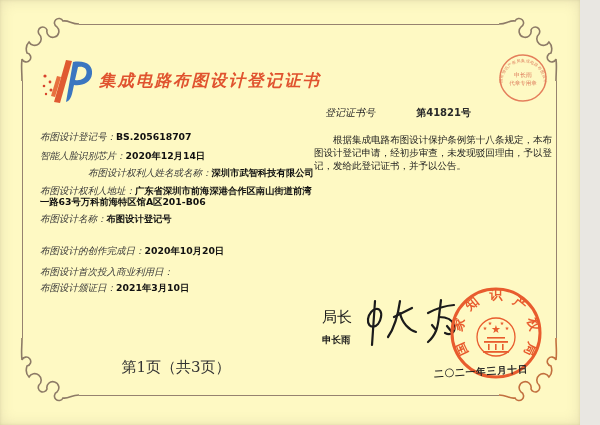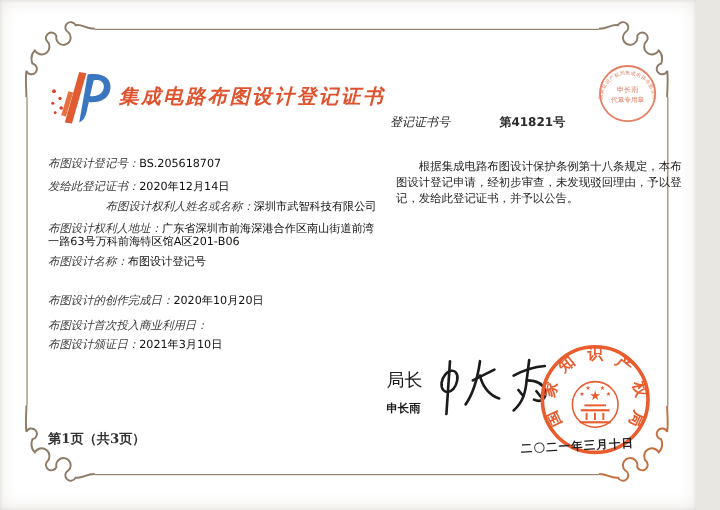--- a/index.html
+++ b/index.html
@@ -1,49 +1,49 @@
 <!DOCTYPE html>
 <html><head>
 <meta charset="utf-8">
 <style>
   * { margin:0; padding:0; box-sizing:border-box; }
   html,body { width:600px; height:425px; }
   body { font-family:"DejaVu Serif","Liberation Serif",serif; background:#e9e7e2; }
   .page {
     position:relative; width:580px; height:425px; overflow:hidden;
-    background:#ffffff;
+    background:#fef9c3;
     box-shadow: inset 0 0 14px rgba(120,110,90,.18), inset 0 0 3px rgba(100,90,70,.15);
   }
   
   .bline { position:absolute; background:#96836f; }
   .bline.h { height:1px; }
   .bline.v { width:1px; }
   .flourish { position:absolute; width:64px; height:64px; }
   .flourish path { fill:none; stroke:#8d7b67; stroke-width:1.6; stroke-linecap:round; }
   .flourish.br path { stroke:#c2703f; }
   
   .logo { position:absolute; left:40px; top:56px; width:58px; height:52px; }
   .title {
     position:absolute; left:99px; top:70px;
     font-size:16.5px; font-weight:bold; font-style:italic;
     color:#e0532f; letter-spacing:2px; white-space:nowrap;
   }
   
-  .certno { position:absolute; left:325px; top:95px; font-size:10px; color:#2a2a2a; }
+  .certno { position:absolute; left:325px; top:106px; font-size:10px; color:#2a2a2a; }
   .certno .lab { font-style:italic; }
   .certno .val { font-weight:bold; margin-left:38px; font-family:"DejaVu Sans","Liberation Sans",sans-serif; }
   
   .leftcol { position:absolute; left:40px; top:0; width:272px; }
   .field { position:absolute; left:0; width:272px; font-size:9.5px; line-height:10.5px; color:#222; }
   .flabel { font-style:italic; color:#3a3a3a; }
-  .fvalue { font-weight:normal; color:#111; font-family:"DejaVu Sans","Liberation Sans",sans-serif; font-size:9.3px; }
-  .footer { position:absolute; left:40px; top:358px; width:272px; 
-            font-size:11px; color:#333;font-weight:bold; }
+  .fvalue { font-weight:bold; color:#111; font-family:"DejaVu Sans","Liberation Sans",sans-serif; font-size:9.3px; }
+  .footer { position:absolute; left:40px; top:358px; width:272px; text-align:center;
+            font-size:15px; color:#333; }
   
-  .rightcol { position:absolute; left:330px; top:133px; width:238px; }
+  .rightcol { position:absolute; left:314px; top:133px; width:238px; }
   .para { font-size:9.5px; line-height:13px; color:#1c1c1c; text-align:justify;
           text-indent:2em; margin-bottom:6px; }
   
   .sig-title { position:absolute; left:322px; top:308px; font-size:15px; font-weight:normal; color:#1a1a1a; }
   .sig-name  { position:absolute; left:322px; top:334px; font-size:9.5px; font-weight:bold; color:#1a1a1a; }
   .sig-hand  { position:absolute; left:352px; top:293px; }
   .seal-big  { position:absolute; left:448px; top:285px; }
   .seal-date { position:absolute; left:434px; top:365px; width:120px; font-size:9.5px;
                font-weight:bold; color:#222; transform:rotate(-3deg); letter-spacing:1px; }
   .stamp-small { position:absolute; left:496px; top:52px; opacity:.85; }
@@ -86,21 +86,21 @@
   <div class="certno">
     <span class="lab">登记证书号</span>
     <span class="val">第41821号</span>
   </div>
 
   <div class="leftcol">
     <div class="field" style="top:132px;">
       <span class="flabel">布图设计登记号：</span><span class="fvalue">BS.205618707</span>
     </div>
     <div class="field" style="top:151px;">
-      <span class="flabel">发给此登记证书：</span><span class="fvalue">2020年12月14日</span>
+      <span class="flabel">智能人脸识别芯片：</span><span class="fvalue">2020年12月14日</span>
     </div>
     <div class="field" style="top:168px;margin-left:48px;">
       <span class="flabel">布图设计权利人姓名或名称：</span><span class="fvalue">深圳市武智科技有限公司</span>
     </div>
     <div class="field" style="top:186px;">
       <span class="flabel">布图设计权利人地址：</span><span class="fvalue">广东省深圳市前海深港合作区南山街道前湾一路63号万科前海特区馆A区201-B06</span>
     </div>
     <div class="field" style="top:214px;">
       <span class="flabel">布图设计名称：</span><span class="fvalue">布图设计登记号</span>
     </div>

